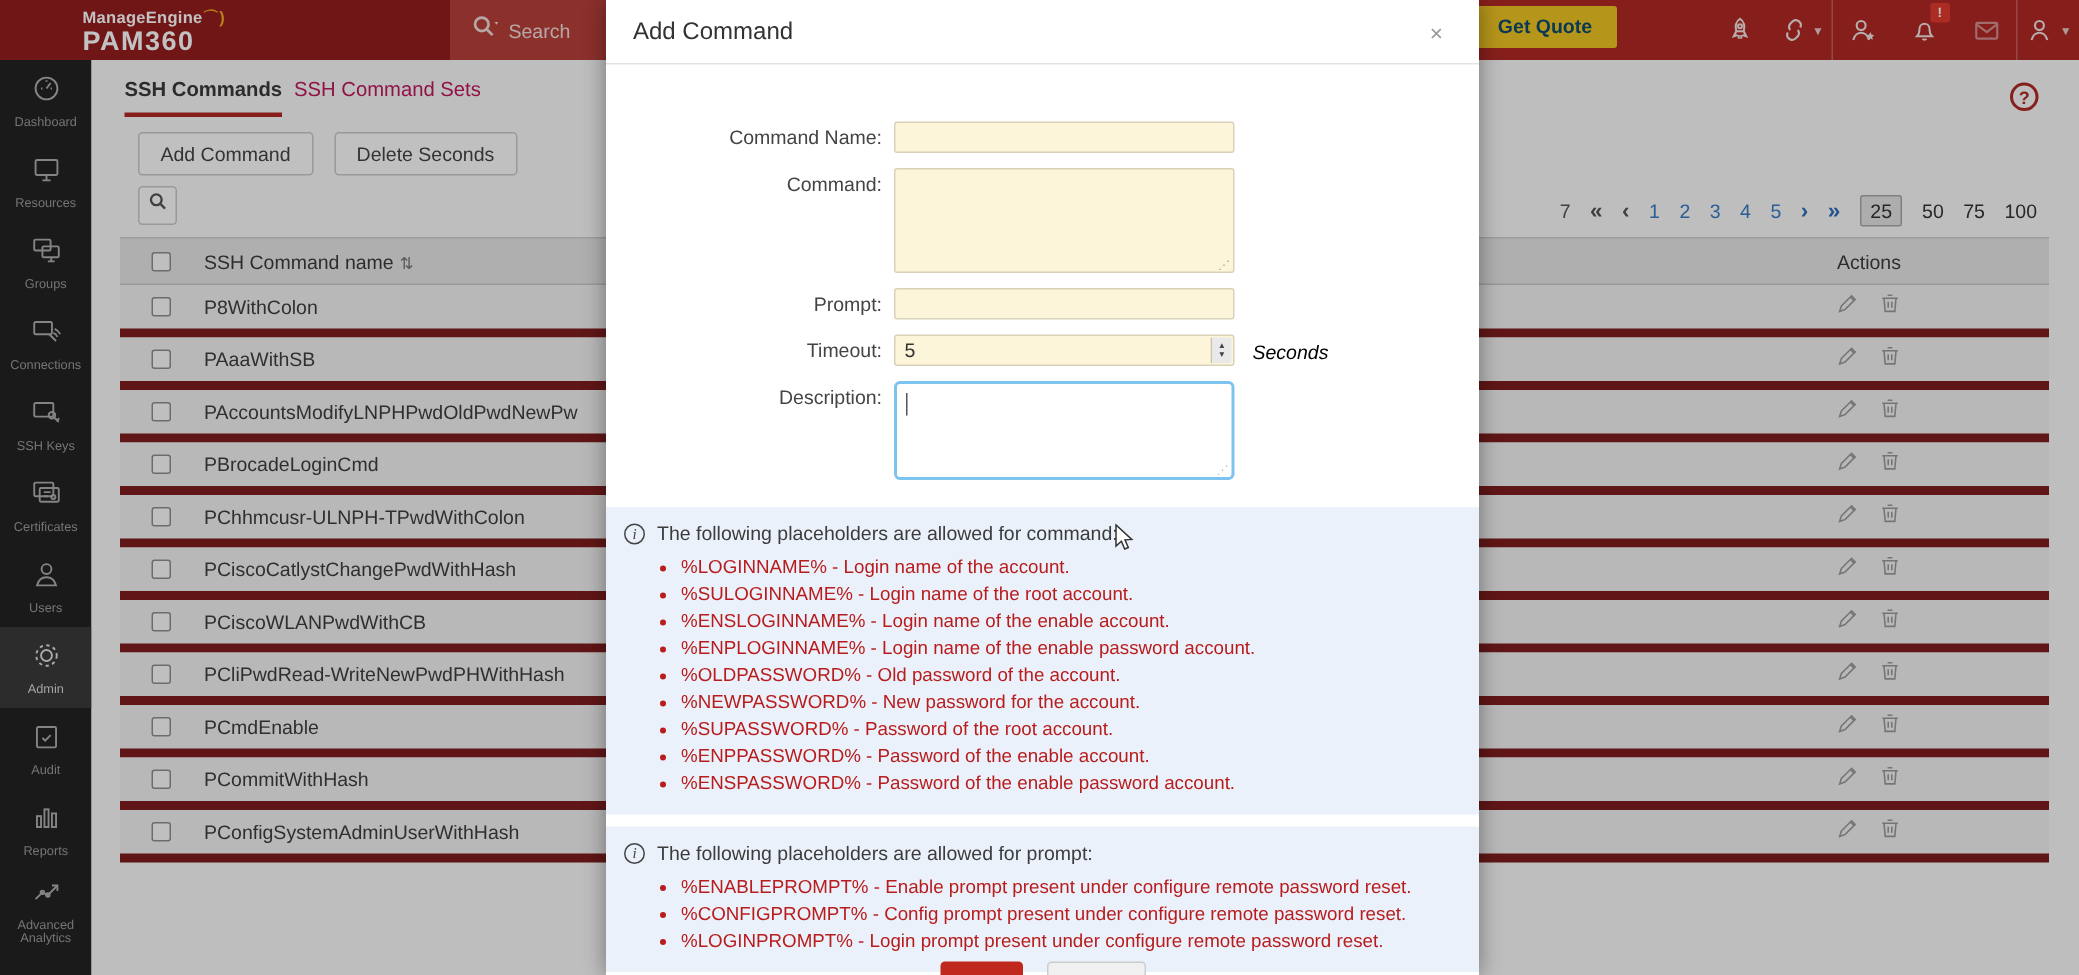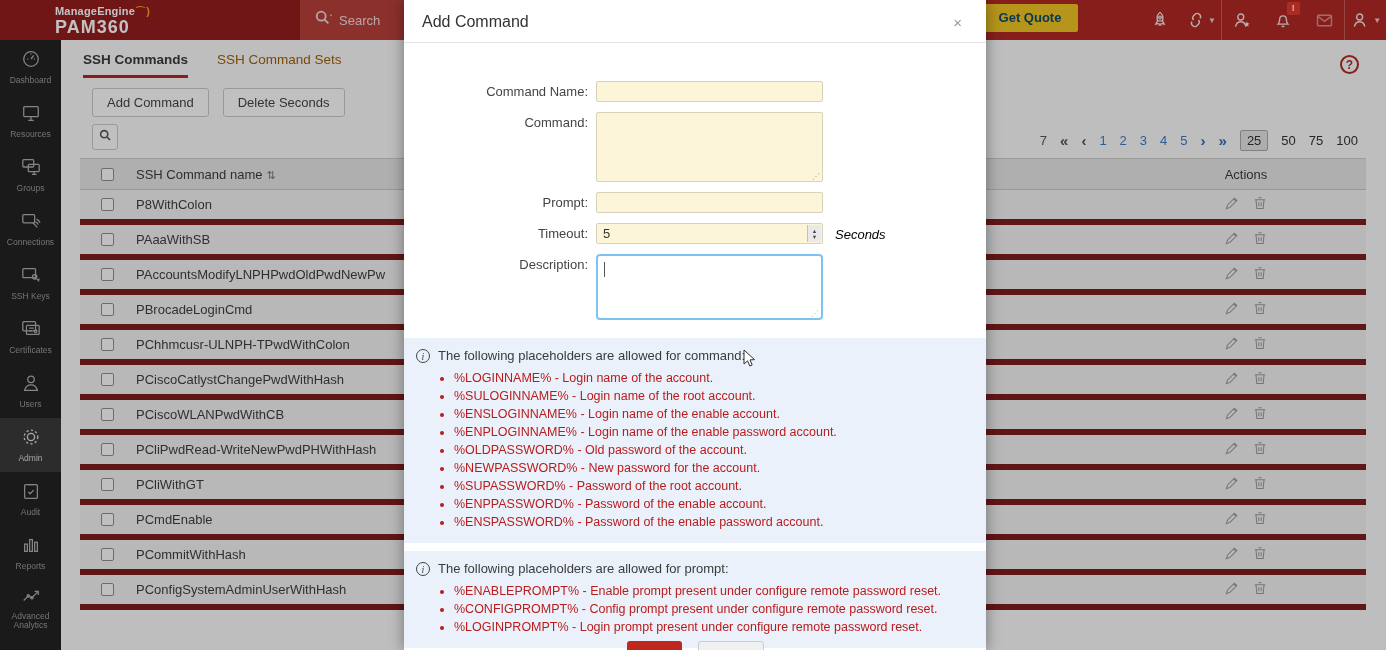--- a/index.html
+++ b/index.html
@@ -27,22 +27,22 @@
   .sidebar { position:absolute; left:0; top:40px; width:61px; height:610px; background:#232323; z-index:1; }
   .side-item { height:54px; display:flex; flex-direction:column; align-items:center; justify-content:center; gap:3px; cursor:pointer; }
   .side-item .lbl { color:#9a9a9a; font-size:8.5px; text-align:center; line-height:9px; }
   .side-item.active { background:#3a3a3a; }
   .side-item.active .lbl { color:#d8d8d8; }
   .side-item svg { stroke:#aeaeae; fill:none; stroke-width:1.4; }
   .side-item.active svg { stroke:#e0e0e0; }
 
   
   .main { position:absolute; left:61px; top:40px; width:1325px; height:610px; background:#fafafa; z-index:1; }
-  .tab-row { position:absolute; left:22px; top:12px; display:flex; gap:29px; }
-  .tab { font-size:13.5px; color:#a16207; padding-bottom:8px; cursor:pointer; }
+  .tab-row { position:absolute; left:22px; top:12px; display:flex; gap:8px; }
+  .tab { font-size:13.5px; color:#be185d; padding-bottom:8px; cursor:pointer; }
   .tab.active { color:#3a3a3a; font-weight:bold; border-bottom:3px solid #b02a26; }
   .btn-row { position:absolute; left:31px; top:48px; display:flex; gap:14px; }
   .gbtn { background:#fdfdfd; border:1px solid #c9c9c9; border-radius:3px; font-size:13px; color:#444; padding:6px 14px; }
   .search-btn { position:absolute; left:31px; top:84px; width:26px; height:26px; background:#fdfdfd; border:1px solid #c9c9c9; border-radius:3px;
     display:flex; align-items:center; justify-content:center; }
   .help-circle { position:absolute; left:1279px; top:15px; width:19px; height:19px; border:2px solid #b02a26; border-radius:50%;
     color:#b02a26; font-size:12px; font-weight:bold; text-align:center; line-height:16px; }
 
   .pagination { position:absolute; right:28px; top:90px; display:flex; align-items:center; gap:13px; font-size:13px; }
   .pg-frag { color:#555; }
@@ -387,32 +387,20 @@
           <span><svg width="16" height="16" viewBox="0 0 20 20">
               <path d="M3 17l1.5-4.5L13 4l3 3-8.5 8.5z M12 5l3 3"></path>
             </svg></span>
           <span><svg width="16" height="16" viewBox="0 0 20 20">
               <path d="M5 6h10l-1 11H6z M3.5 6h13 M8 3.5h4 M8.5 9v5 M11.5 9v5"></path>
             </svg></span>
         </div>
     </div>
     <div class="trow">
       <div class="cb"></div>
-      <div class="cname">PCliWithGT</div>
-      <div class="act-cell">
-          <span><svg width="16" height="16" viewBox="0 0 20 20">
-              <path d="M3 17l1.5-4.5L13 4l3 3-8.5 8.5z M12 5l3 3"></path>
-            </svg></span>
-          <span><svg width="16" height="16" viewBox="0 0 20 20">
-              <path d="M5 6h10l-1 11H6z M3.5 6h13 M8 3.5h4 M8.5 9v5 M11.5 9v5"></path>
-            </svg></span>
-        </div>
-    </div>
-    <div class="trow">
-      <div class="cb"></div>
       <div class="cname">PCmdEnable</div>
       <div class="act-cell">
           <span><svg width="16" height="16" viewBox="0 0 20 20">
               <path d="M3 17l1.5-4.5L13 4l3 3-8.5 8.5z M12 5l3 3"></path>
             </svg></span>
           <span><svg width="16" height="16" viewBox="0 0 20 20">
               <path d="M5 6h10l-1 11H6z M3.5 6h13 M8 3.5h4 M8.5 9v5 M11.5 9v5"></path>
             </svg></span>
         </div>
     </div>

